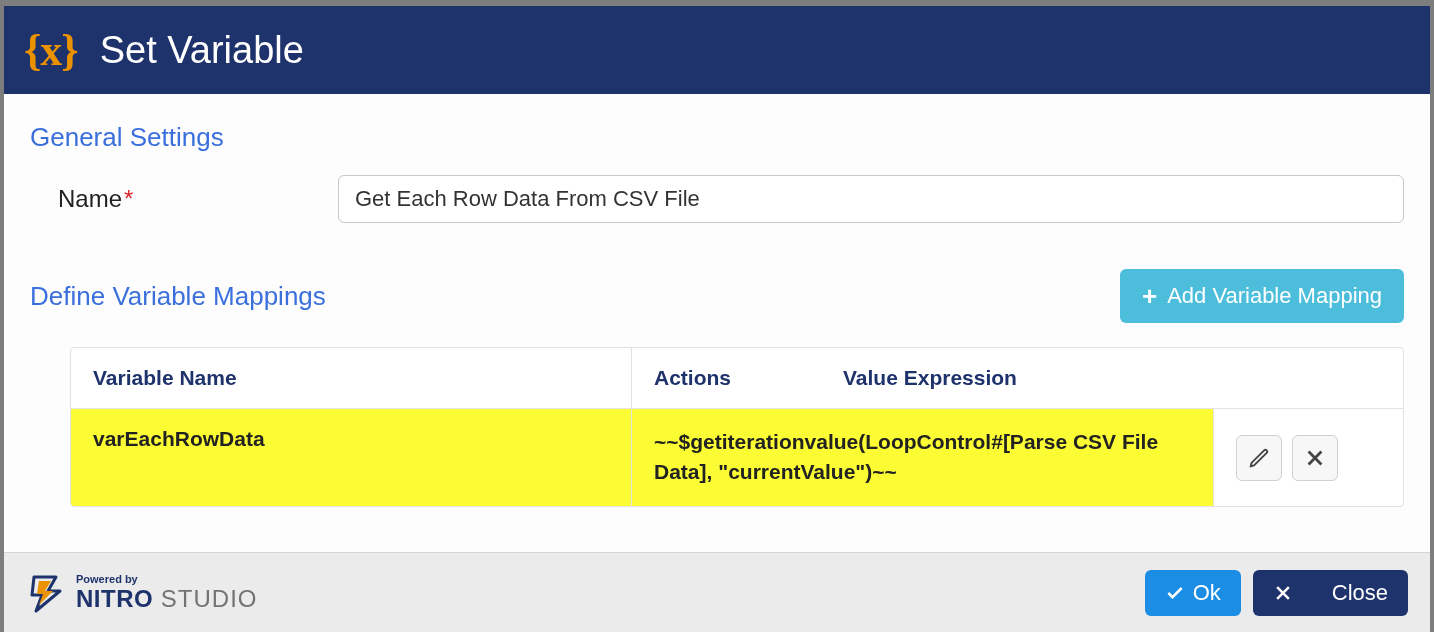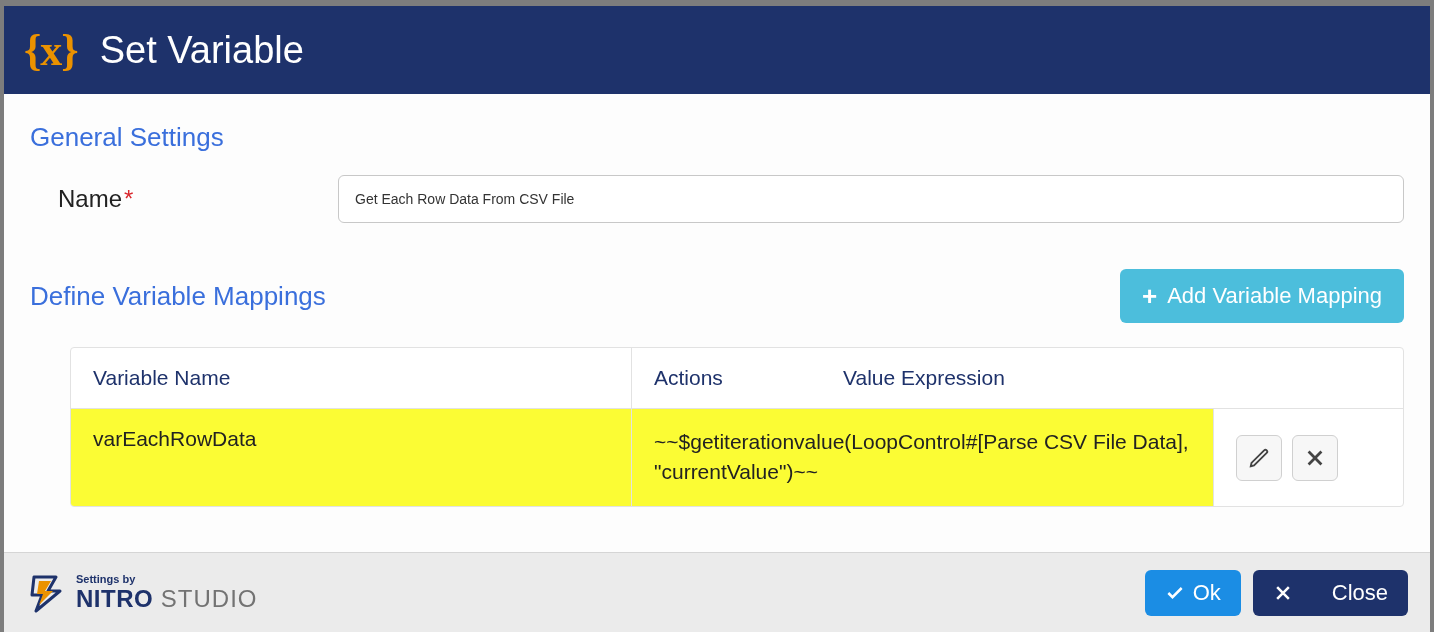--- a/index.html
+++ b/index.html
@@ -41,21 +41,21 @@
     }
     .row { display:flex; align-items:center; margin-bottom:46px; padding-left: 28px;}
     .label {
       width: 280px;
       font-size: 24px;
       color: #222;
     }
     .required { color:#d9272d; margin-left:2px;}
     .text-input {
       flex:1;
-      font-size: 14px;
+      font-size: 22px;
       padding: 10px 16px;
       border: 1px solid #c8c8c8;
       border-radius: 6px;
       color:#333;
       background:#fff;
       height:48px;
     }
     .section-title2-row {
       display:flex;
       justify-content:space-between;
@@ -84,26 +84,26 @@
     .table {
       margin-left: 40px;
       margin-right: 0;
       border: 1px solid #e2e2e2;
       border-radius:4px;
       background:#fff;
       overflow:hidden;
     }
     .table-row { display:flex; }
     .th, .td { padding: 18px 22px; font-size: 21px; }
-    .th { color:#1e326b; font-weight:400; border-bottom:1px solid #e2e2e2; }
+    .th { color:#1e326b; font-weight:700; border-bottom:1px solid #e2e2e2; }
     .col1 { width: 560px; }
     .col2 { flex:1; }
     .col3 { width: 190px; border-left:1px solid #e2e2e2;}
     .th.col3 { border-left:1px solid #e2e2e2;}
-    .td.col1, .td.col2   { background:#fbfc34; color:#222; }
+    .td.col1, .td.col2   { background:#fbfc34; color:#222;font-weight:bold; }
     .td.col2 { line-height:1.45; border-left:1px solid #e2e2e2;}
     .td.col3 {
       display:flex;
       align-items:center;
       gap:10px;
       padding-top:20px;
     }
     .icon-btn {
       width:46px; height:46px;
       border:1px solid #d0d0d0;
@@ -211,21 +211,21 @@
 
   <div class="footer">
     <div class="nitro">
       <div class="nitro-icon">
         <svg viewBox="0 0 40 40">
             <path d="M8 4 L30 4 L22 18 L34 18 L10 38 L16 22 L6 22 Z" fill="none" stroke="#1e326b" stroke-width="3" stroke-linejoin="round"></path>
             <path d="M13 8 L25 8 L19 18 L27 18 L13 32 L17 21 L11 21 Z" fill="#eb9200"></path>
           </svg>
       </div>
       <div class="nitro-text">
-        <span class="small">Settings by</span>
+        <span class="small">Powered by</span>
         <span class="big"><b>NITRO</b><span> STUDIO</span></span>
       </div>
     </div>
     <div class="footer-btns">
       <button class="btn btn-ok">
         <svg viewBox="0 0 24 24" fill="none" stroke="#fff" stroke-width="3">
             <path d="M4 12l5 5L20 6"></path>
           </svg>
         <span>Ok</span>
       </button>

